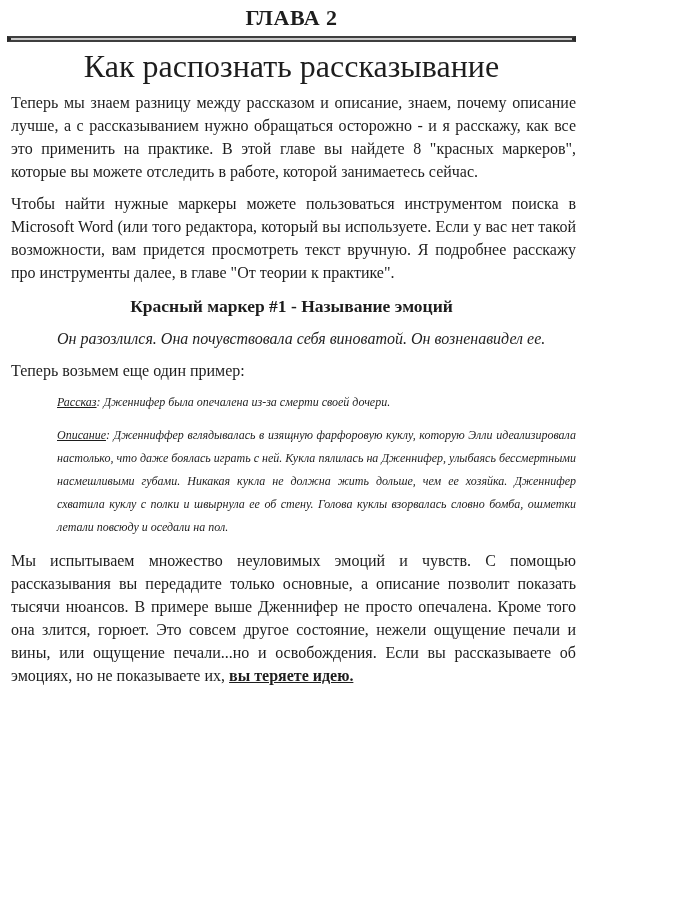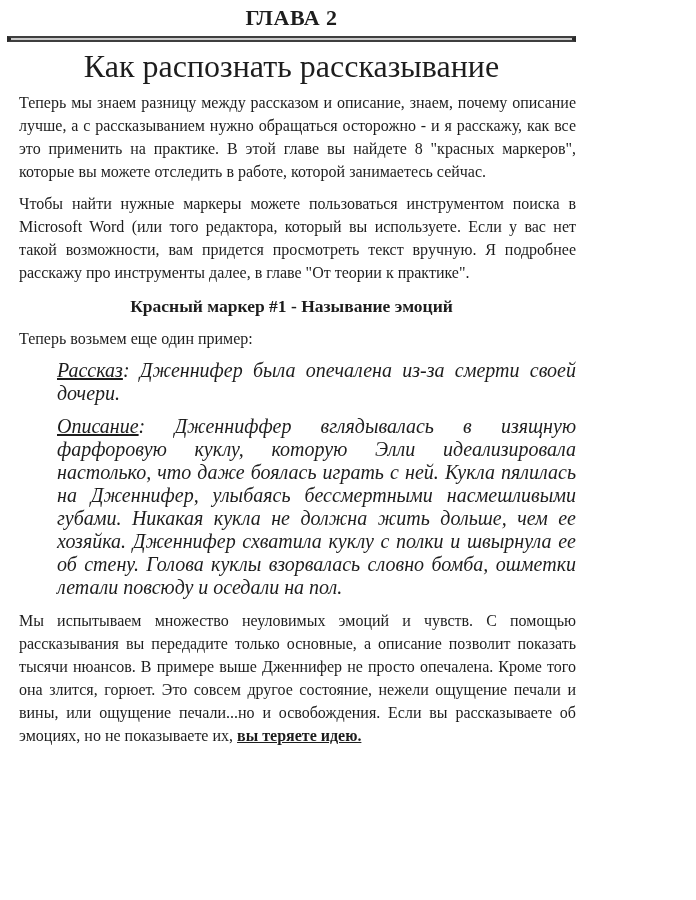--- a/index.html
+++ b/index.html
@@ -33,36 +33,36 @@
     font-size: 32px;
     line-height: 1.17;
     font-weight: 400;
     text-align: center;
     margin: 6px 0 5px 0;
   }
   p.body {
     font-size: 16px;
     line-height: 23px;
     text-align: justify;
-    margin: 0 0 9px 12px;
+    margin: 0 0 9px 4px;
   }
   h3.marker {
     font-size: 17.5px;
     font-weight: 700;
     text-align: center;
     margin: 12px 0 10px 0;
   }
   p.quote {
     font-size: 16px;
     line-height: 23px;
     font-style: italic;
     margin: 4px 0 9px 50px;
   }
   p.example {
-    font-size: 20px;
+    font-size: 12px;
     line-height: 23px;
     font-style: italic;
     text-align: justify;
     margin: 5px 0 10px 50px;
   }
   .label { text-decoration: underline; }
   .u { text-decoration: underline; font-weight: bold; }
 </style>
 </head>
 <body>
@@ -75,20 +75,21 @@
 
   <h2 class="section">Как распознать рассказывание</h2>
 
   <p class="body">Теперь мы знаем разницу между рассказом и описание, знаем, почему описание лучше, а с рассказыванием нужно обращаться осторожно - и я расскажу, как все это применить на практике. В этой главе вы найдете 8 "красных маркеров", которые вы можете отследить в работе, которой занимаетесь сейчас.</p>
 
   <p class="body">Чтобы найти нужные маркеры можете пользоваться инструментом поиска в Microsoft Word (или того редактора, который вы используете. Если у вас нет такой возможности, вам придется просмотреть текст вручную. Я подробнее расскажу про инструменты далее, в главе "От теории к практике".</p>
 
   <h3 class="marker">Красный маркер #1 - Называние эмоций</h3>
 
 
+  <p class="quote">Он разозлился. Она почувствовала себя виноватой. Он возненавидел ее.</p>
 
 
   <p class="body">Теперь возьмем еще один пример:</p>
 
   <p class="example"><span class="label">Рассказ</span><span>: </span><span>Дженнифер была опечалена из-за смерти своей дочери.</span></p>
 
   <p class="example"><span class="label">Описание</span><span>: </span><span>Дженниффер вглядывалась в изящную фарфоровую куклу, которую Элли идеализировала настолько, что даже боялась играть с ней. Кукла пялилась на Дженнифер, улыбаясь бессмертными насмешливыми губами. Никакая кукла не должна жить дольше, чем ее хозяйка. Дженнифер схватила куклу с полки и швырнула ее об стену. Голова куклы взорвалась словно бомба, ошметки летали повсюду и оседали на пол.</span></p>
 
   <p class="body"><span>Мы испытываем множество неуловимых эмоций и чувств. С помощью рассказывания вы передадите только основные, а описание позволит показать тысячи нюансов. В примере выше Дженнифер не просто опечалена. Кроме того она злится, горюет. Это совсем другое состояние, нежели ощущение печали и вины, или ощущение печали...но и освобождения. Если вы рассказываете об эмоциях, но не показываете их, </span><span class="u">вы теряете идею.</span></p>
 

